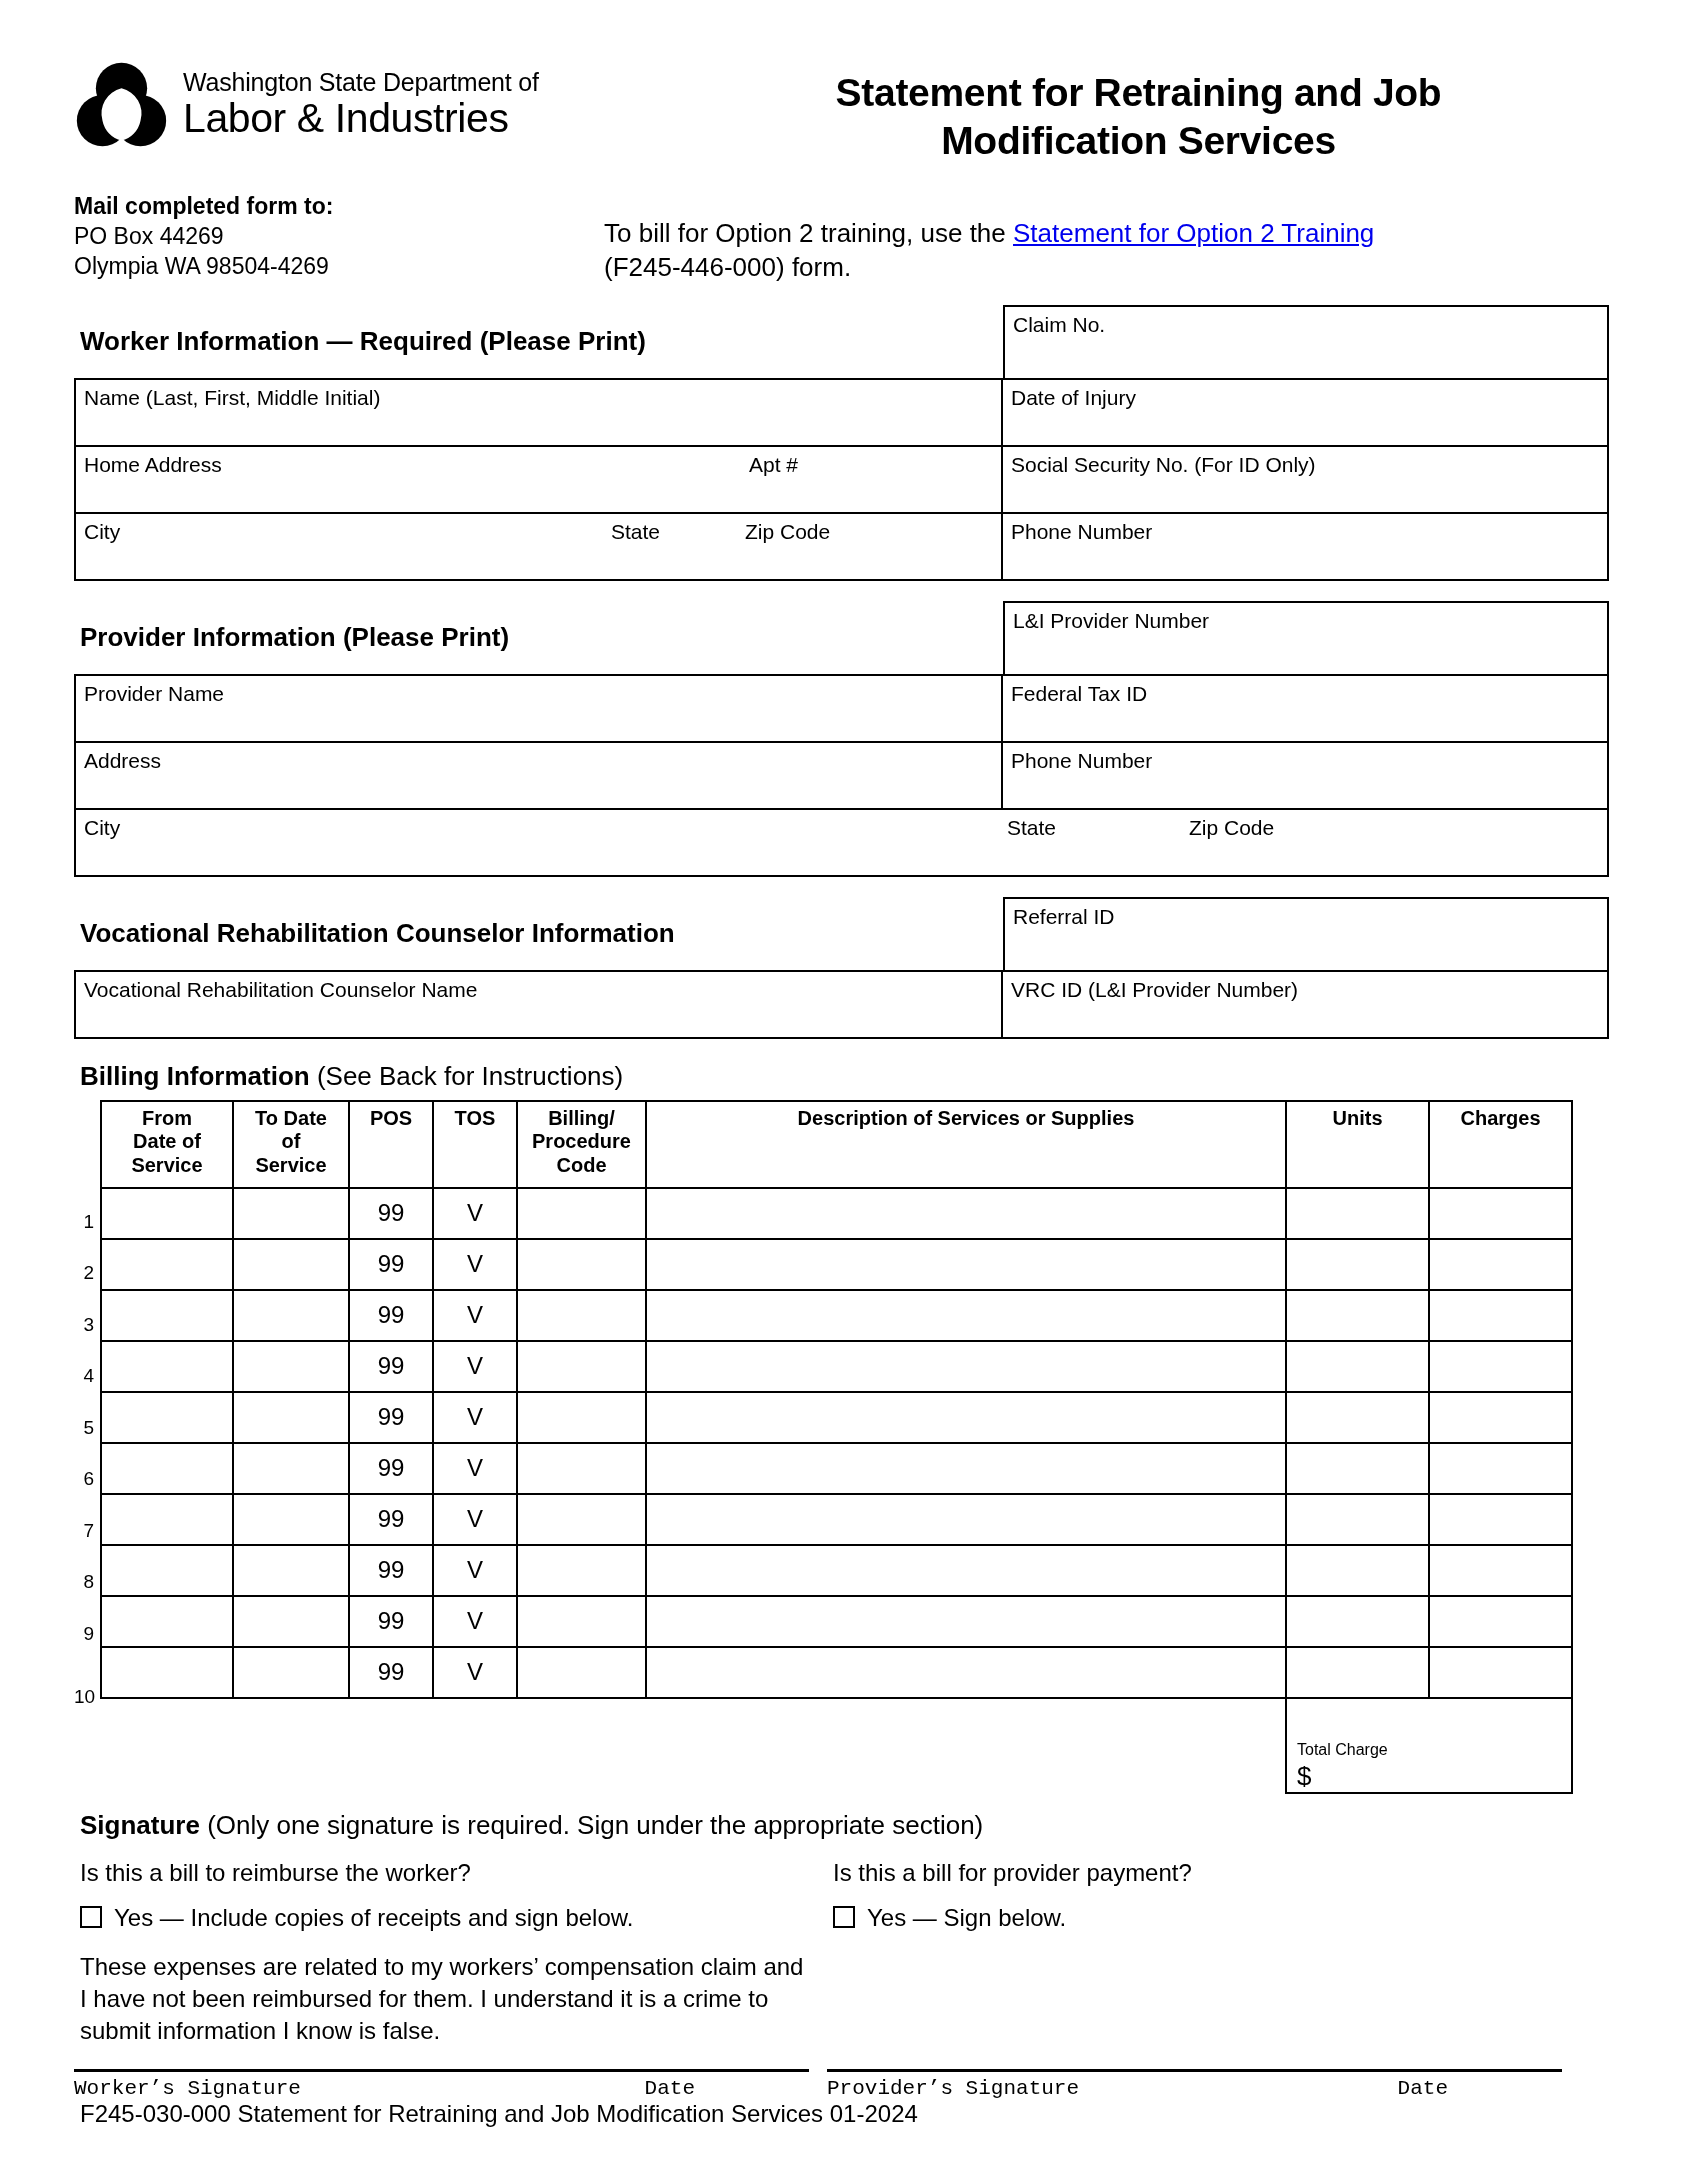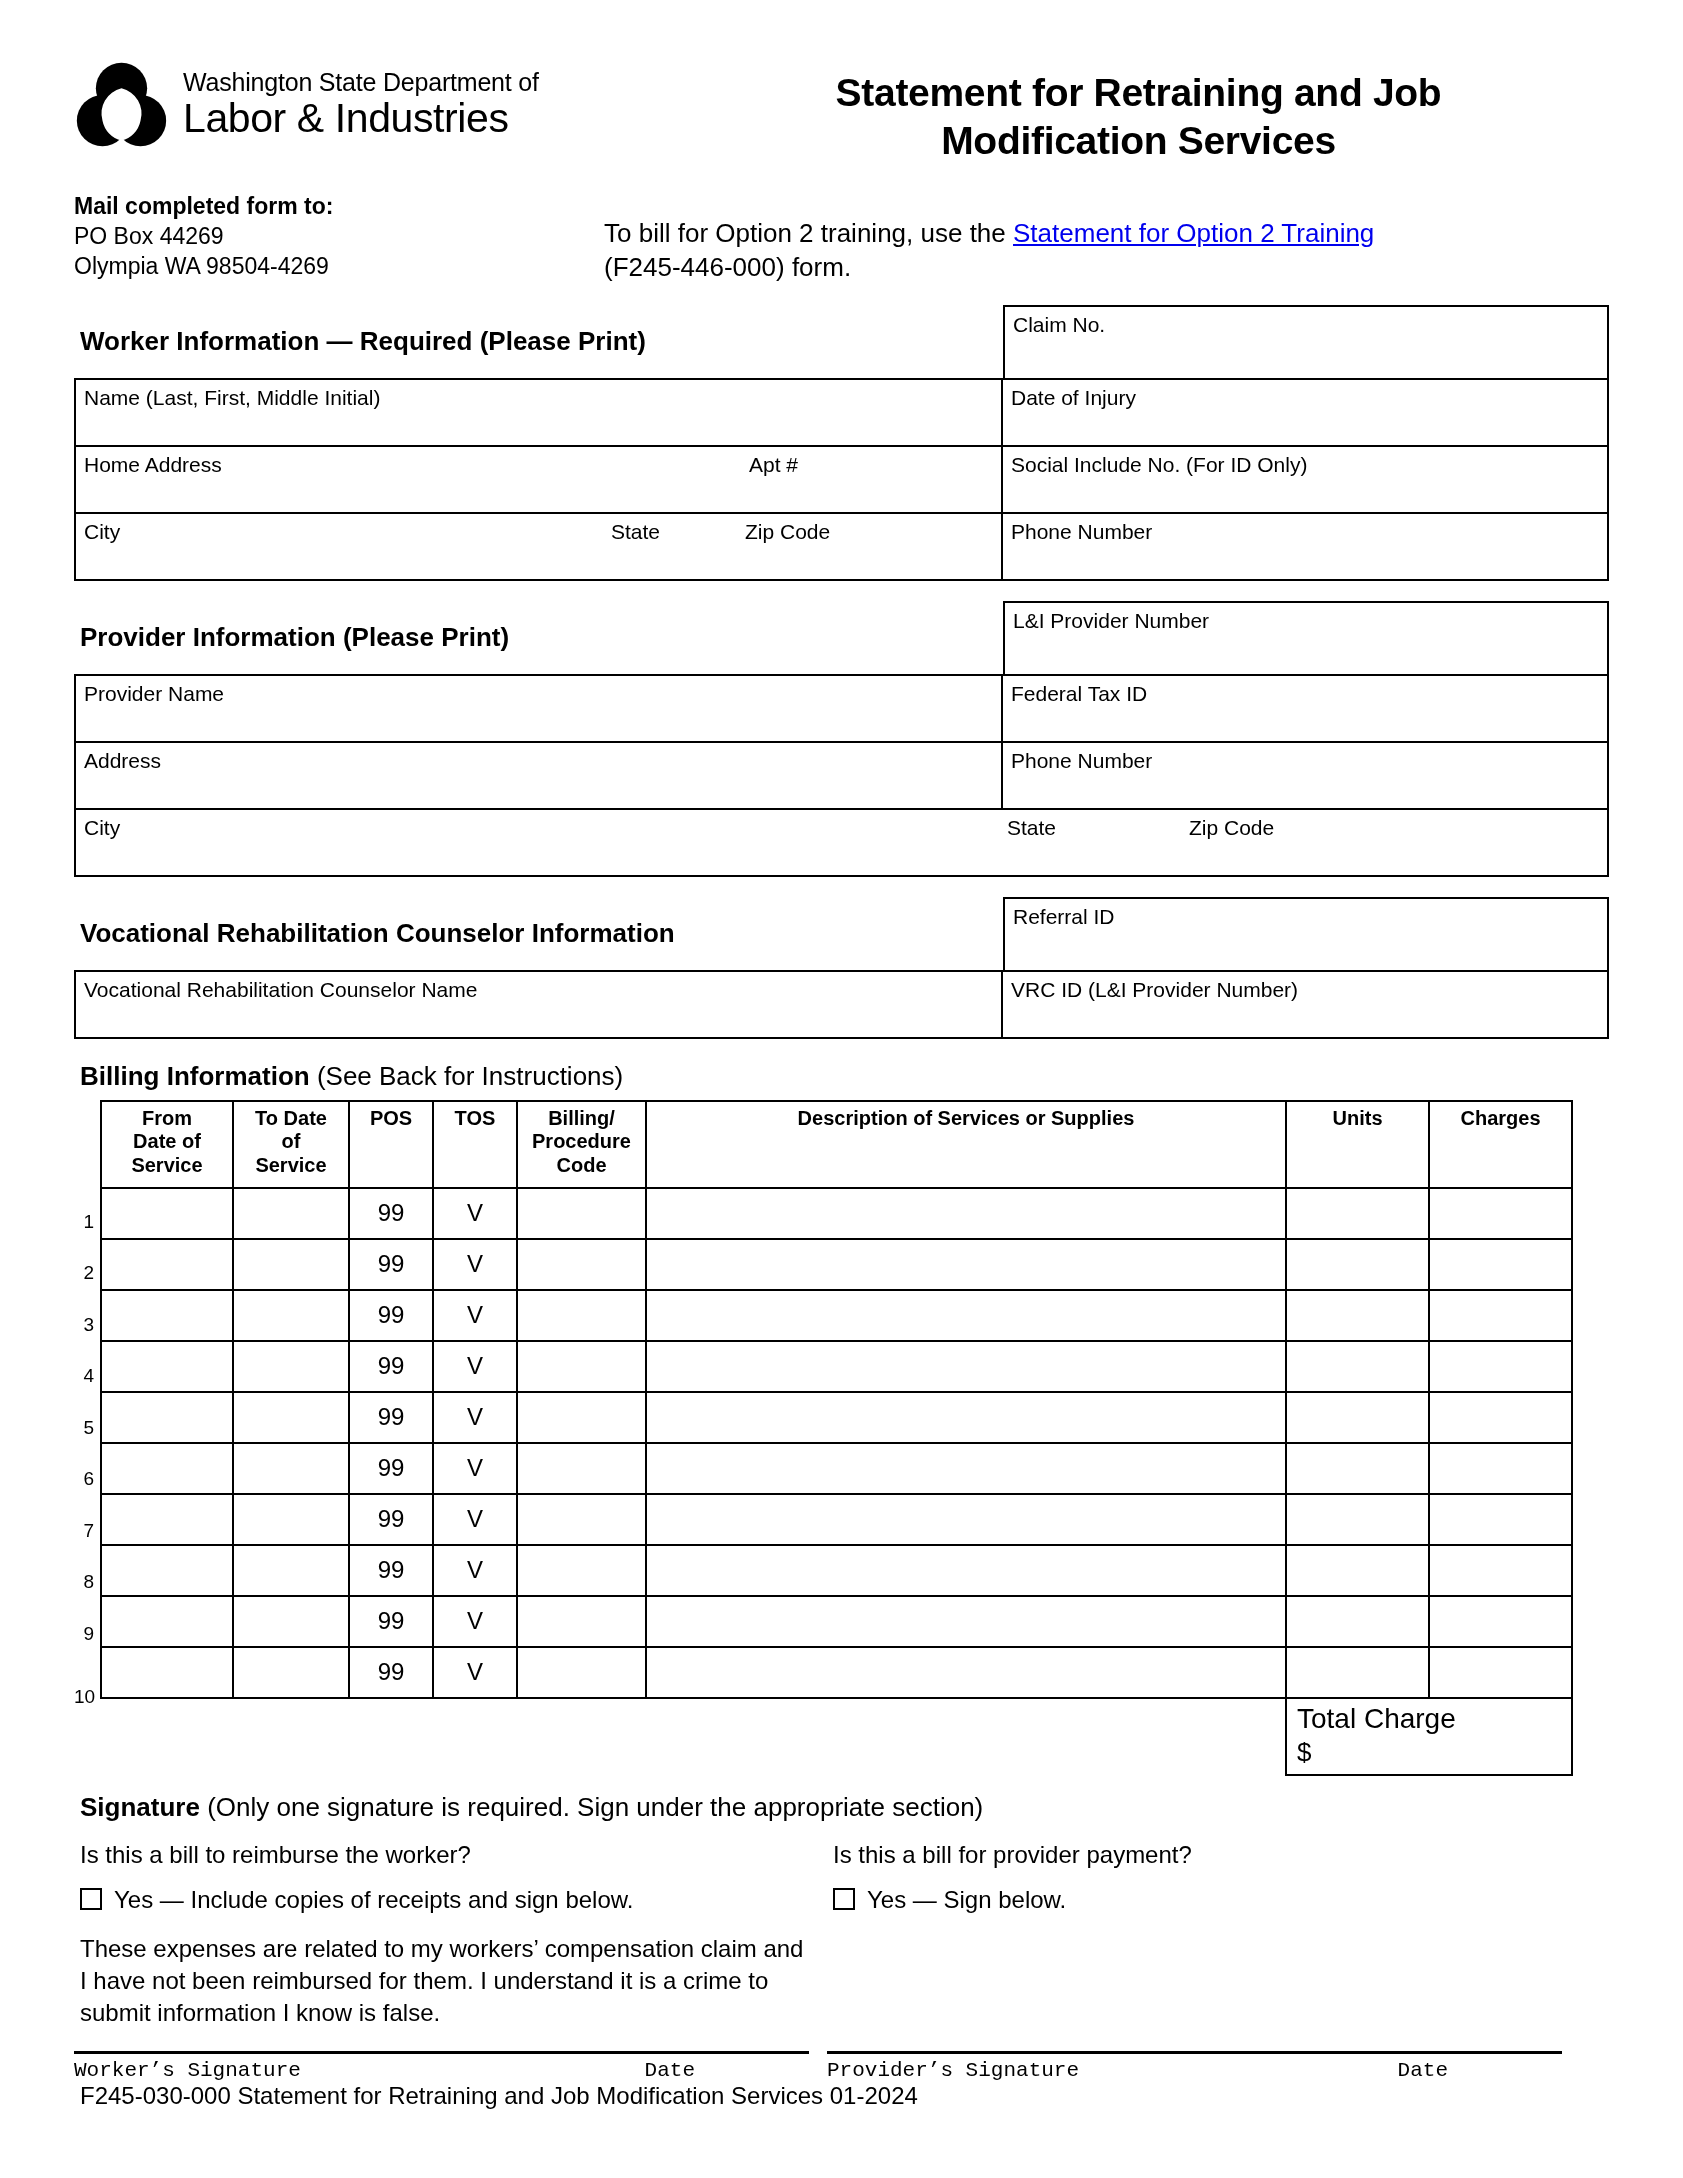--- a/index.html
+++ b/index.html
@@ -64,21 +64,21 @@
   table.billing th {
     font-size: 20px; font-weight: bold; line-height: 1.18; text-align: center;
     vertical-align: top; padding: 5px 2px 0 2px; height: 87px;
   }
   table.billing td { height: 51px; text-align: center; font-size: 24px; vertical-align: middle; }
   .rownum {
     position: absolute; left: 0; width: 26px; text-align: right; padding-right: 6px;
     font-size: 19px;
   }
   .total-cell { text-align: left !important; vertical-align: top !important; height: 77px !important; }
-  .total-cell .tc-lbl { font-size: 28px; padding: 4px 10px 0 10px; display: block; }
+  .total-cell .tc-lbl { font-size: 16px; padding: 4px 10px 0 10px; display: block; margin-top: 38px; }
   .total-cell .tc-dollar { font-size: 26px; padding: 2px 0 0 10px; display: block; }
   .no-border-cell { border: none !important; }
 
   
   .sig-title { font-size: 26px; padding-left: 6px; margin-top: 16px; }
   .sig-title b { font-weight: bold; }
   .sig-cols { display: flex; margin-top: 16px; }
   .sig-col { width: 735px; flex: 0 0 735px; padding-left: 6px; }
   .sig-col.right { margin-left: 18px; }
   .q { font-size: 24px; line-height: 1.3; }
@@ -152,21 +152,21 @@
         <div class="tcell" style="flex:1;height:65px;">
           <span class="lbl">Date of Injury</span>
         </div>
       </div>
       <div class="trow">
         <div class="tcell" style="width:925px;flex:0 0 925px;height:65px;">
           <span class="lbl">Home Address</span>
           <span class="inline-lbl" style="left:673px;">Apt #</span>
         </div>
         <div class="tcell" style="flex:1;height:65px;">
-          <span class="lbl">Social Include No. (For ID Only)</span>
+          <span class="lbl">Social Security No. (For ID Only)</span>
         </div>
       </div>
       <div class="trow">
         <div class="tcell" style="width:925px;flex:0 0 925px;height:65px;">
           <span class="lbl">City</span>
           <span class="inline-lbl" style="left:535px;">State</span>
           <span class="inline-lbl" style="left:669px;">Zip Code</span>
         </div>
         <div class="tcell" style="flex:1;height:65px;">
           <span class="lbl">Phone Number</span>

